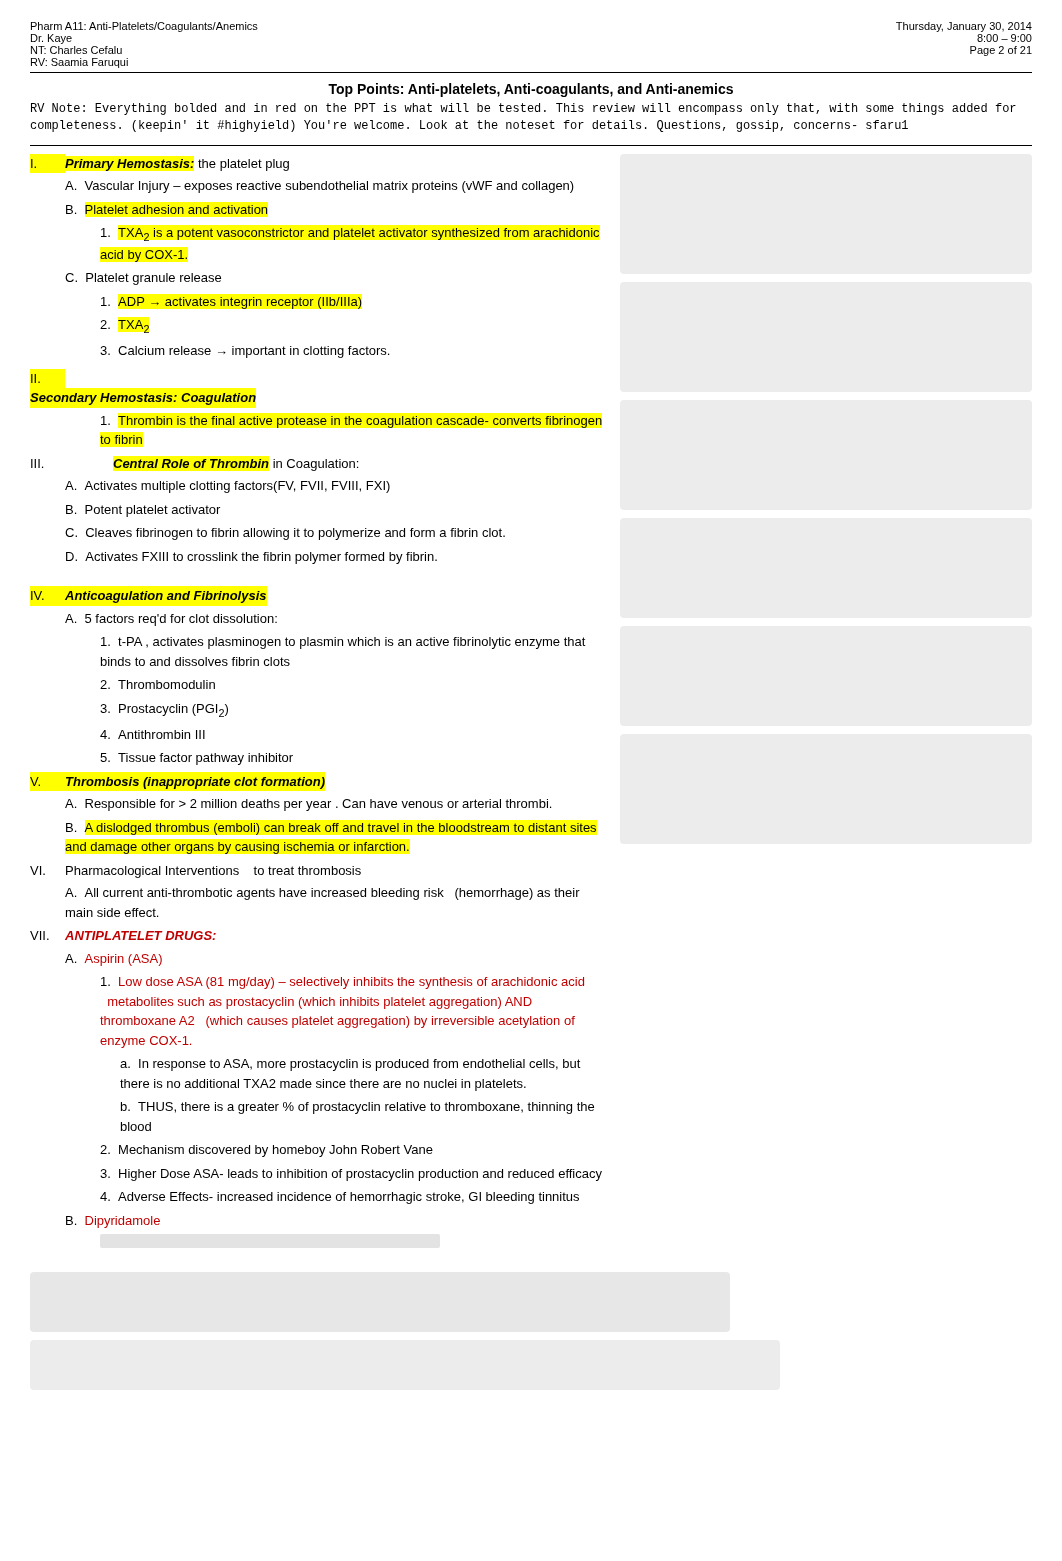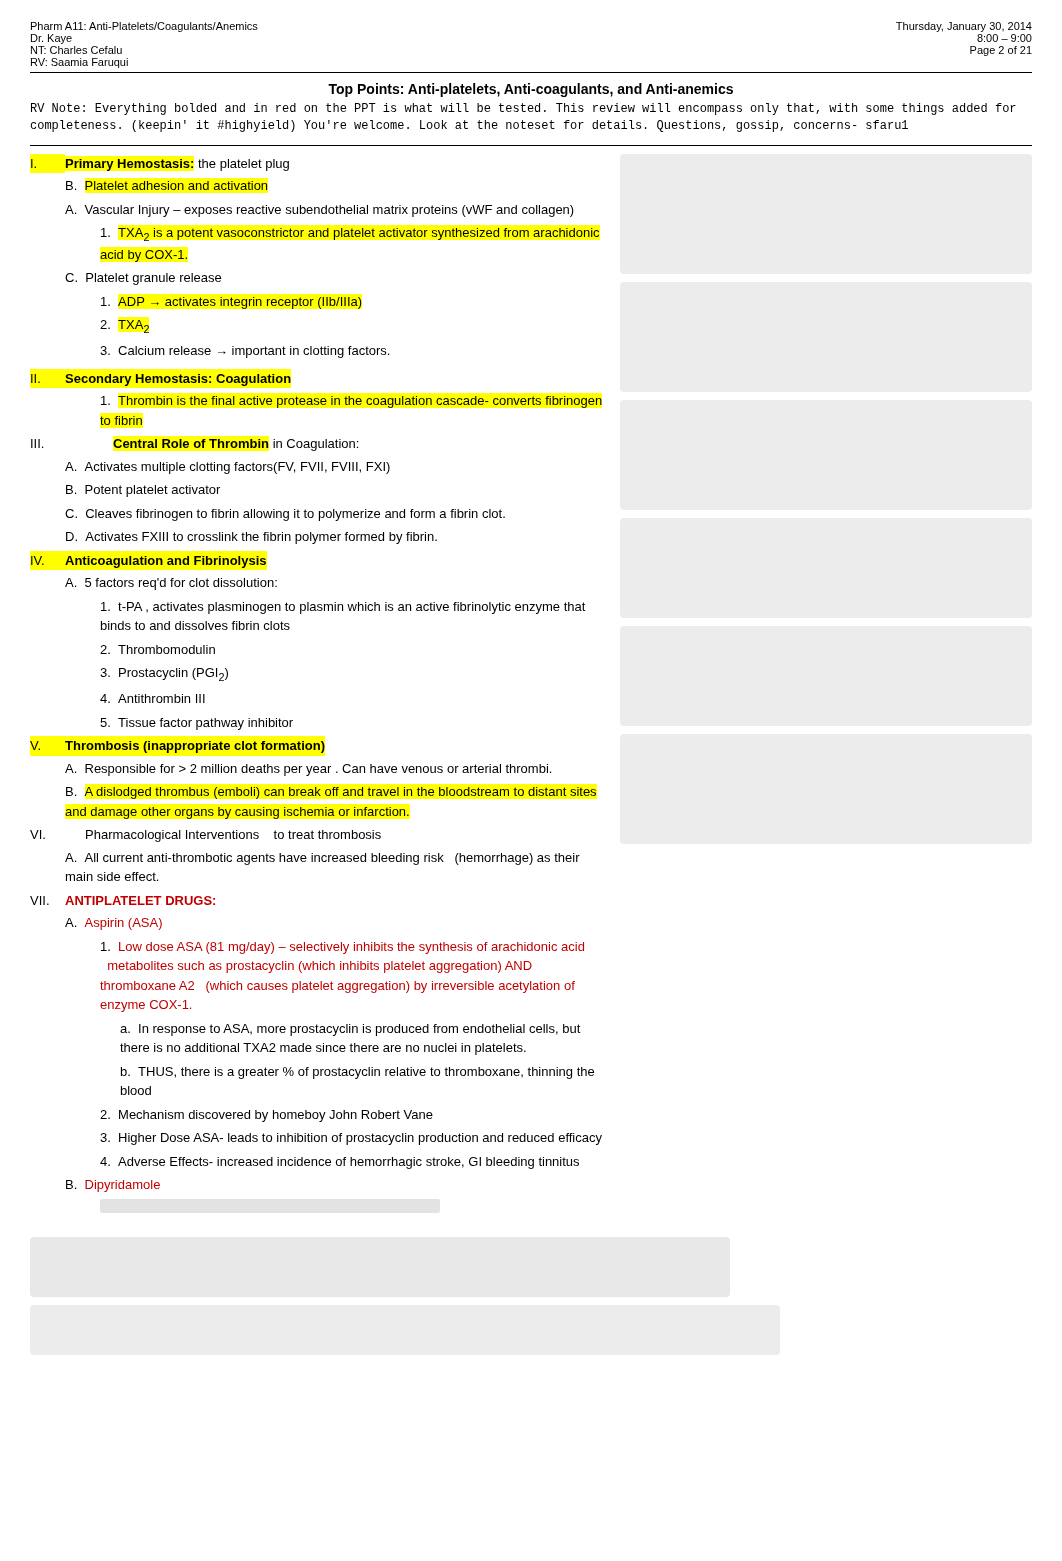--- a/index.html
+++ b/index.html
@@ -68,20 +68,21 @@
       display: flex;
       align-items: flex-start;
       margin-bottom: 3px;
     }
     .roman {
       min-width: 35px;
       font-weight: normal;
     }
     .section-title {
       font-weight: bold;
+      font-style: italic;
     }
     .highlight-yellow {
       background-color: #ffff00;
     }
     .red-text {
       color: #c00000;
     }
     .indent-a {
       margin-left: 35px;
     }
@@ -135,42 +136,42 @@
   <div class="main-content">
 
     <div class="roman-numeral-section section-item">
       <span class="roman highlight-yellow">I.</span>
       <span>
         <span class="highlight-yellow section-title">Primary Hemostasis:</span>
         <span>  the platelet plug</span>
       </span>
     </div>
     <div class="indent-a section-item">
+      A. &nbsp;<span>Vascular Injury  – exposes reactive subendothelial matrix proteins (vWF and collagen)</span>
+    </div>
+    <div class="indent-a section-item">
       B. &nbsp;<span class="highlight-yellow">Platelet adhesion and activation</span>
     </div>
-    <div class="indent-a section-item">
-      A. &nbsp;<span>Vascular Injury  – exposes reactive subendothelial matrix proteins (vWF and collagen)</span>
-    </div>
     <div class="indent-1 section-item">
       1. &nbsp;<span class="highlight-yellow">TXA<sub>2</sub> is a potent vasoconstrictor and platelet activator synthesized from arachidonic acid by COX-1.</span>
     </div>
     <div class="indent-a section-item">
       C. &nbsp;Platelet granule release
     </div>
     <div class="indent-1 section-item">
       1. &nbsp;<span class="highlight-yellow">ADP → activates integrin receptor (IIb/IIIa)</span>
     </div>
     <div class="indent-1 section-item">
       2. &nbsp;<span class="highlight-yellow">TXA<sub>2</sub></span>
     </div>
     <div class="indent-1 section-item">
       3. &nbsp;Calcium release → important in clotting factors.
     </div>
 
-    <div class="roman-numeral-section section-item" style="margin-top:8px;">
+    <div class="roman-numeral-section section-item" style="margin-top:8px;flex-direction:column;">
       <span class="roman highlight-yellow">II.</span>
       <span class="highlight-yellow section-title">Secondary Hemostasis: Coagulation</span>
     </div>
     <div class="indent-1 section-item">
       1. &nbsp;<span class="highlight-yellow">Thrombin is the final active protease in the coagulation cascade- converts fibrinogen to fibrin</span>
     </div>
 
     <div class="roman-numeral-section section-item" style="margin-top:4px;gap:48px;">
       <span class="roman">III.</span>
       <span>
@@ -184,21 +185,21 @@
     <div class="indent-a section-item">
       B. &nbsp;<span>Potent platelet activator</span>
     </div>
     <div class="indent-a section-item">
       C. &nbsp;<span>Cleaves fibrinogen to fibrin allowing it to polymerize and form a fibrin clot.</span>
     </div>
     <div class="indent-a section-item">
       D. &nbsp;<span>Activates FXIII to crosslink the fibrin polymer formed by fibrin.</span>
     </div>
 
-    <div class="roman-numeral-section section-item" style="margin-top:4px;">
+    <div class="roman-numeral-section section-item" style="margin-top:20px;">
       <span class="roman highlight-yellow">IV.</span>
       <span class="highlight-yellow section-title">Anticoagulation and Fibrinolysis</span>
     </div>
     <div class="indent-a section-item">
       A. &nbsp;5 factors req'd for clot dissolution:
     </div>
     <div class="indent-1 section-item">
       1. &nbsp;t-PA , activates plasminogen to plasmin which is an active fibrinolytic enzyme that binds to and dissolves fibrin clots
     </div>
     <div class="indent-1 section-item">
@@ -218,21 +219,21 @@
       <span class="roman highlight-yellow">V.</span>
       <span class="highlight-yellow section-title">Thrombosis (inappropriate clot formation)</span>
     </div>
     <div class="indent-a section-item">
       A. &nbsp;Responsible for &gt; 2 million deaths per year . Can have venous or arterial thrombi.
     </div>
     <div class="indent-a section-item">
       B. &nbsp;<span class="highlight-yellow">A dislodged thrombus (emboli) can break off and travel in the bloodstream to distant sites and damage other organs by causing ischemia or infarction.</span>
     </div>
 
-    <div class="roman-numeral-section section-item" style="margin-top:4px;gap:20px;">
+    <div class="roman-numeral-section section-item" style="margin-top:4px;">
       <span class="roman">VI.</span>
       <span>Pharmacological Interventions &nbsp;&nbsp;&nbsp;to treat thrombosis</span>
     </div>
     <div class="indent-a section-item">
       A. &nbsp;All current anti-thrombotic agents have increased bleeding risk &nbsp;&nbsp;(hemorrhage) as their main side effect.
     </div>
 
     <div class="roman-numeral-section section-item" style="margin-top:4px;">
       <span class="roman">VII.</span>
       <span class="red-text section-title">ANTIPLATELET DRUGS:</span>

